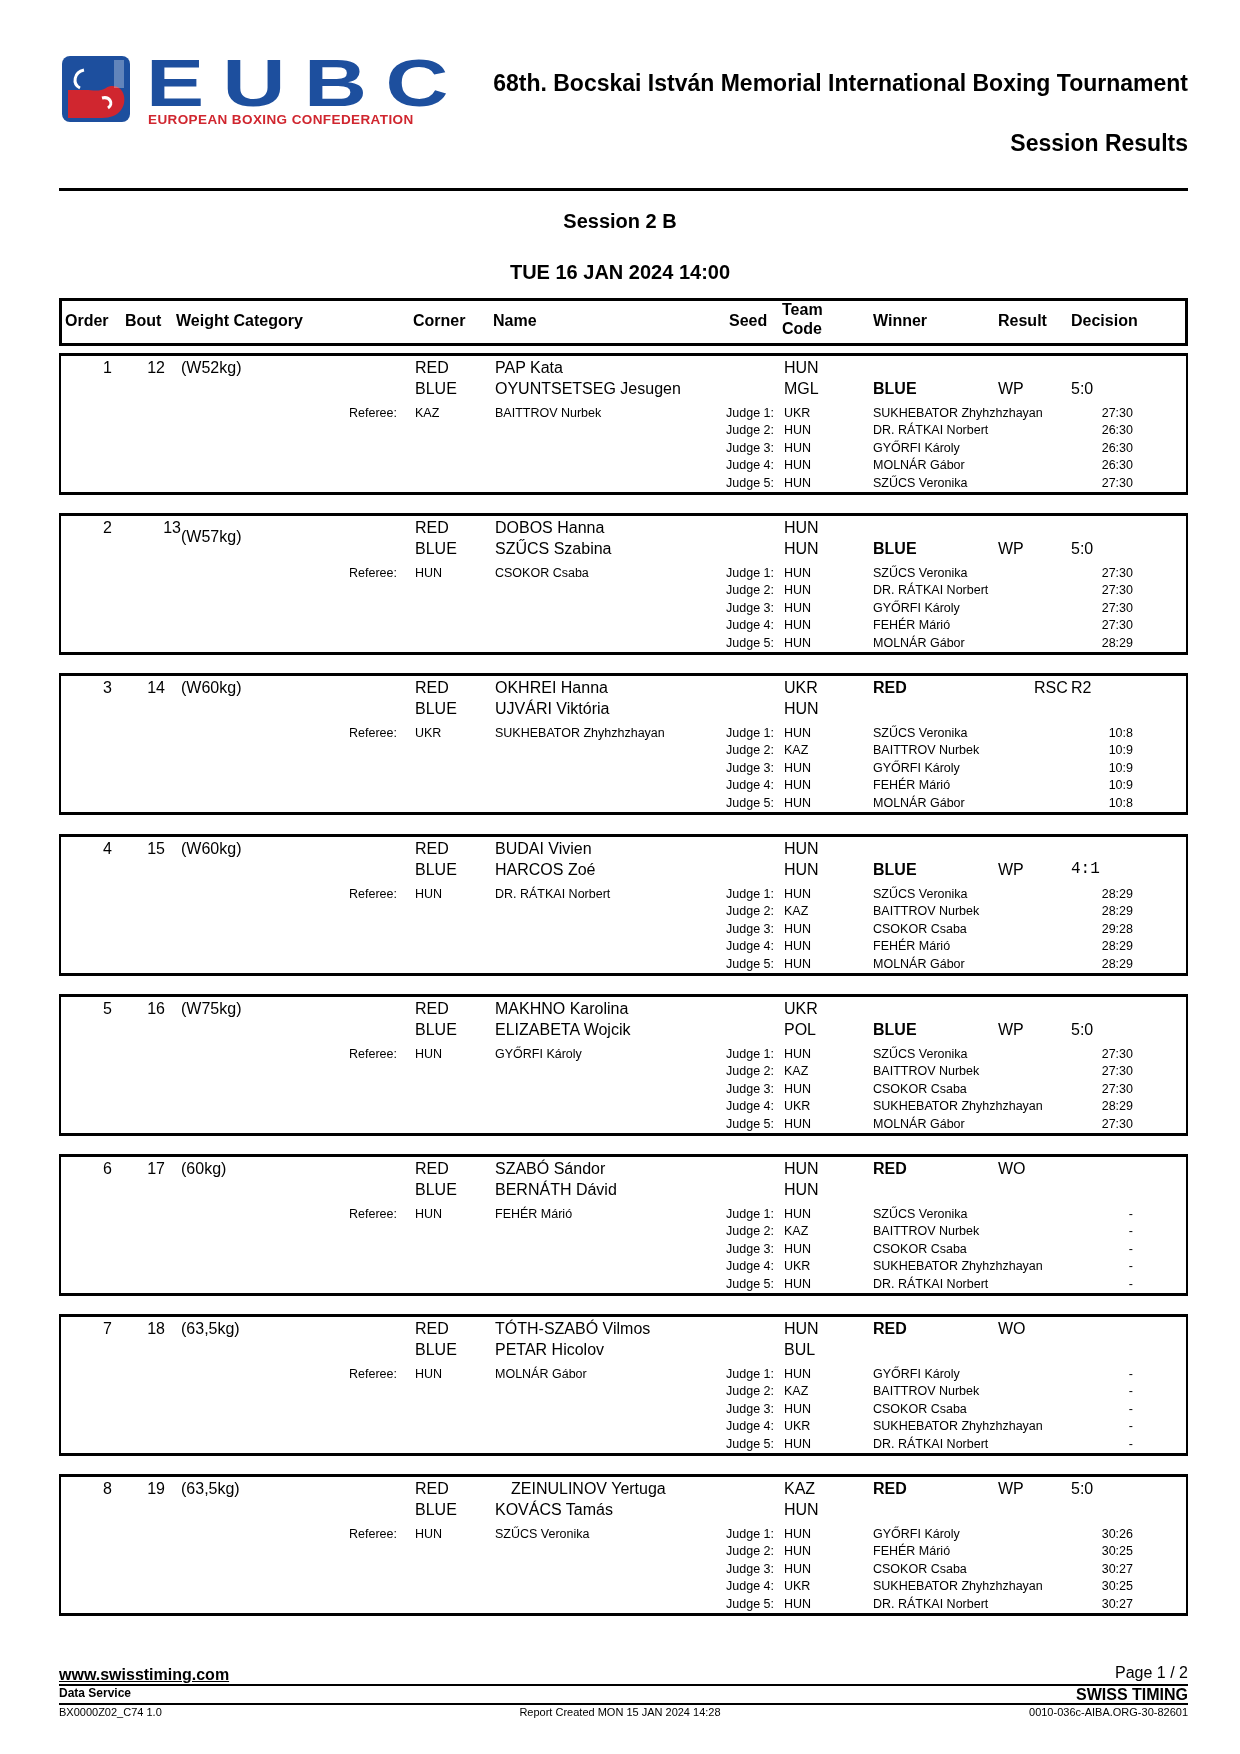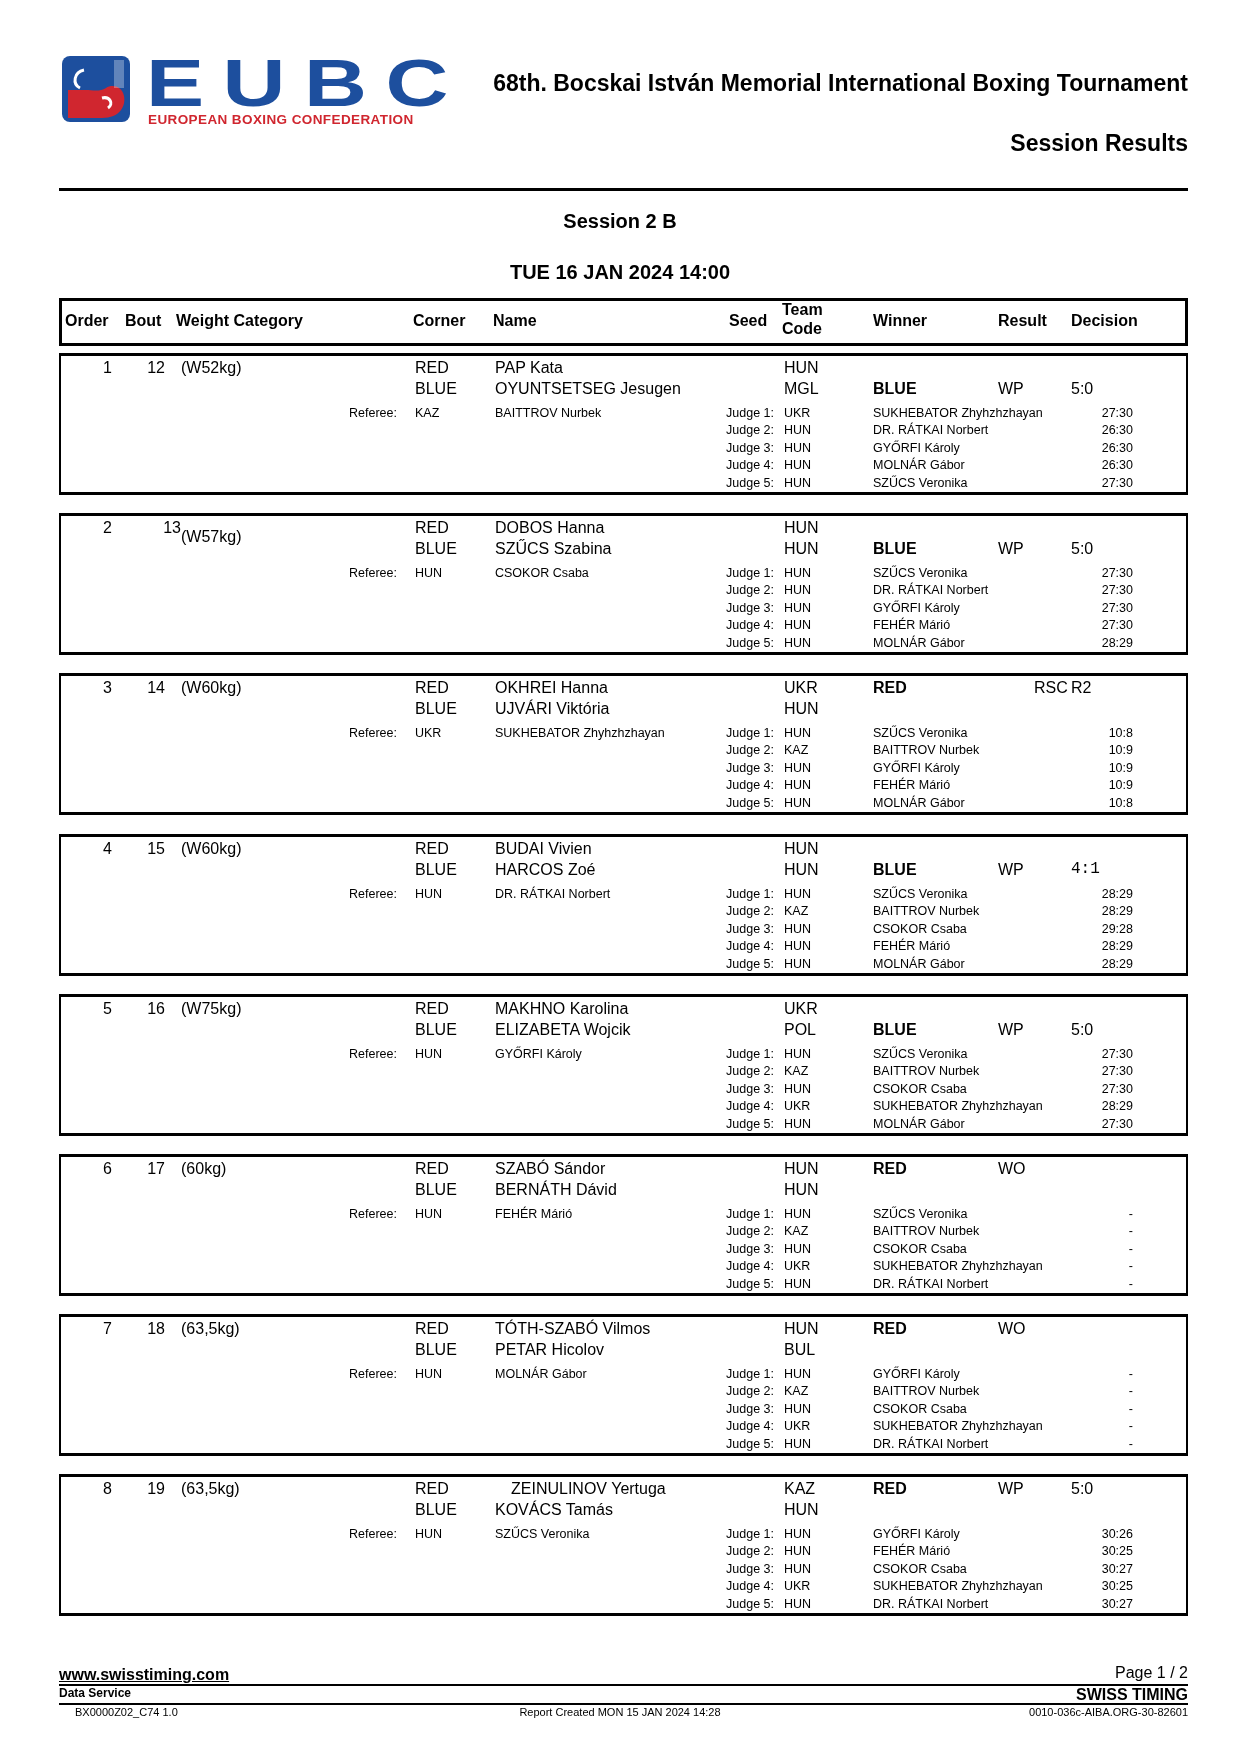--- a/index.html
+++ b/index.html
@@ -374,15 +374,15 @@
       <div class="o-txt right" style="left:1020px;width:52px;top:118.6px;">30:27</div>
     </div>
   </div>
 
 <div class="abs ft-link">www.swisstiming.com</div>
 <div class="abs ft-page">Page 1 / 2</div>
 <div class="abs ft-line1"></div>
 <div class="abs ft-ds">Data Service</div>
 <div class="abs ft-st">SWISS TIMING</div>
 <div class="abs ft-line2"></div>
-<div class="abs ft-small" style="left:59px;margin-left:16px;">BX0000Z02_C74 1.0</div>
+<div class="abs ft-small" style="left:59px;">BX0000Z02_C74 1.0</div>
 <div class="abs ft-small" style="left:0;width:1240px;text-align:center;">Report Created  MON 15 JAN 2024 14:28</div>
 <div class="abs ft-small" style="right:52px;">0010-036c-AIBA.ORG-30-82601</div>
 
 </body></html>

